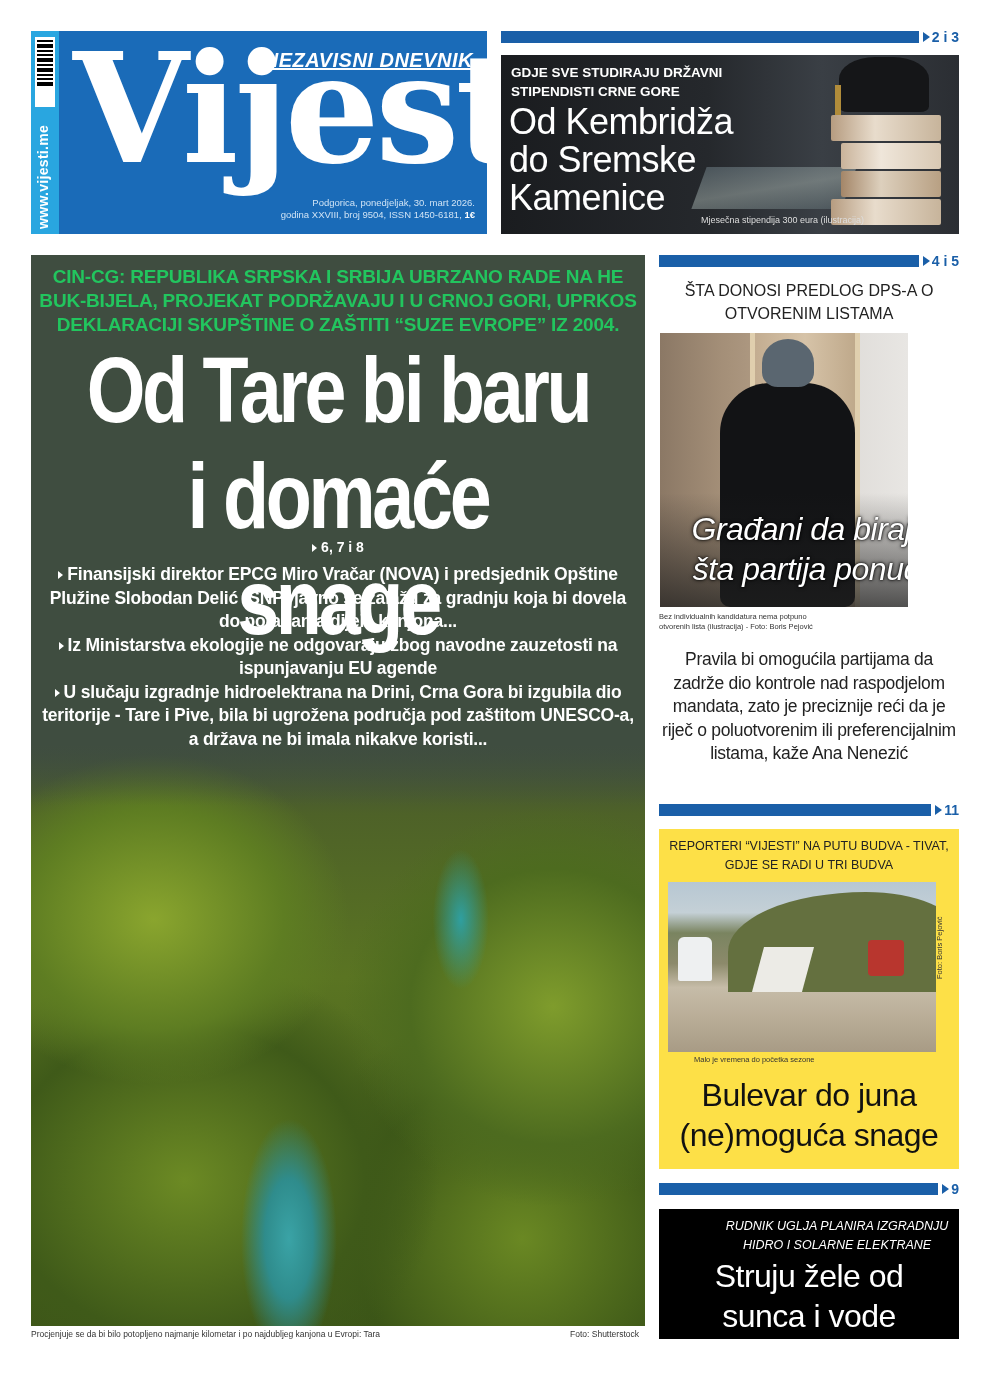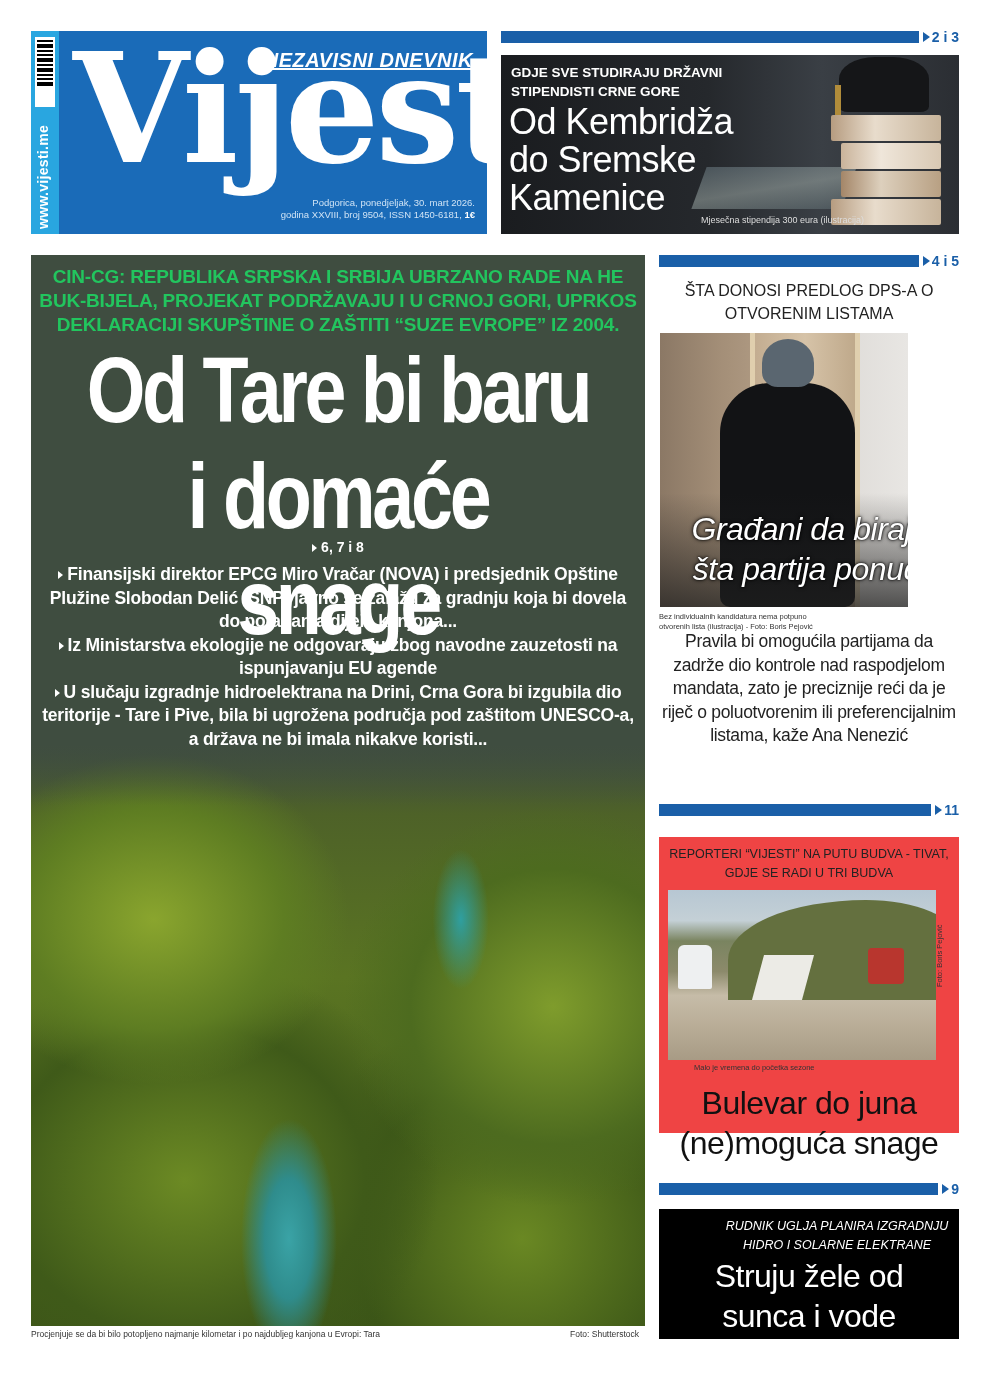--- a/index.html
+++ b/index.html
@@ -62,24 +62,24 @@
   
   .s1-kicker { position: absolute; left: 659px; top: 279px; width: 300px; text-align: center; color: #222; font-size: 16px; line-height: 23px; }
   .s1-photo { position: absolute; left: 660px; top: 333px; width: 248px; height: 274px; overflow: hidden;
     background: linear-gradient(90deg,#8b7865 0%,#a48f78 25%,#b9a48c 55%,#9a8a79 62%,#dcd9d5 66%,#e8e6e3 100%); font-style: italic; }
   .s1-door { position: absolute; left: 90px; top: 0; width: 110px; height: 274px; background: linear-gradient(90deg,#c3ad91,#d6c3a8 50%,#bfa98b); border-left: 5px solid #e0cfae; border-right: 5px solid #e0cfae; }
   .s1-person { position: absolute; left: 60px; top: 50px; width: 135px; height: 224px; background: #121315; border-radius: 50px 50px 10px 10px; }
   .s1-hat { position: absolute; left: 102px; top: 6px; width: 52px; height: 48px; background: #5a6670; border-radius: 50% 50% 30% 30%; }
   .s1-shade { position: absolute; left: 0; top: 160px; width: 300px; height: 114px; background: linear-gradient(180deg, rgba(30,30,30,0), rgba(30,30,30,0.75)); }
   .s1-head { position: absolute; left: 0; top: 176px; width: 300px; text-align: center; color: #fff; font-size: 32px; line-height: 40px; letter-spacing: -0.5px; text-shadow: 0 0 4px #000, 0 0 2px #000; }
   .s1-cap { position: absolute; left: 659px; top: 612px; font-size: 7.5px; line-height: 10px; color: #333; }
-  .s1-body { position: absolute; left: 659px; top: 630px; width: 300px; text-align: center; color: #222; font-size: 17.5px; line-height: 23.5px; letter-spacing: -0.3px; }
-
-  
-  .s2-box { position: absolute; left: 659px; top: 829px; width: 300px; height: 296px; background: #ef4444; margin-top: 8px; }
+  .s1-body { position: absolute; left: 659px; top: 648px; width: 300px; text-align: center; color: #222; font-size: 17.5px; line-height: 23.5px; letter-spacing: -0.3px; }
+
+  
+  .s2-box { position: absolute; left: 659px; top: 829px; width: 300px; height: 340px; background: #fde047; }
   .s2-kicker { position: absolute; left: 0; top: 8px; width: 300px; text-align: center; color: #222; font-size: 12.5px; line-height: 19px; }
   .s2-photo { position: absolute; left: 9px; top: 53px; width: 268px; height: 170px; overflow: hidden;
     background: linear-gradient(180deg,#b7c7d3 0%,#c4d0d6 18%,#7a8460 30%,#8c8a6b 48%,#c6bca8 62%,#b9ad97 80%,#a89b85 100%); }
   .s2-hill { position: absolute; left: 60px; top: 10px; width: 230px; height: 100px; background: #64703f; border-radius: 60% 40% 0 0; }
   .s2-tunnel { position: absolute; left: 90px; top: 65px; width: 50px; height: 45px; background: #ecebe6; transform: skewX(-15deg); }
   .s2-van { position: absolute; left: 10px; top: 55px; width: 34px; height: 44px; background: #eef0f1; border-radius: 6px 6px 2px 2px; }
   .s2-machine { position: absolute; left: 200px; top: 58px; width: 36px; height: 36px; background: #b8362e; border-radius: 4px; }
   .s2-credit { position: absolute; left: 276px; top: 150px; font-size: 7.5px; color: #333; transform: rotate(-90deg); transform-origin: left top; white-space: nowrap; }
   .s2-cap { position: absolute; left: 9px; top: 226px; font-size: 7.5px; color: #333; padding-left: 26px; }
   .s2-head { position: absolute; left: 0; top: 246px; width: 300px; text-align: center; color: #111; font-size: 32px; line-height: 40px; letter-spacing: -0.5px; }

